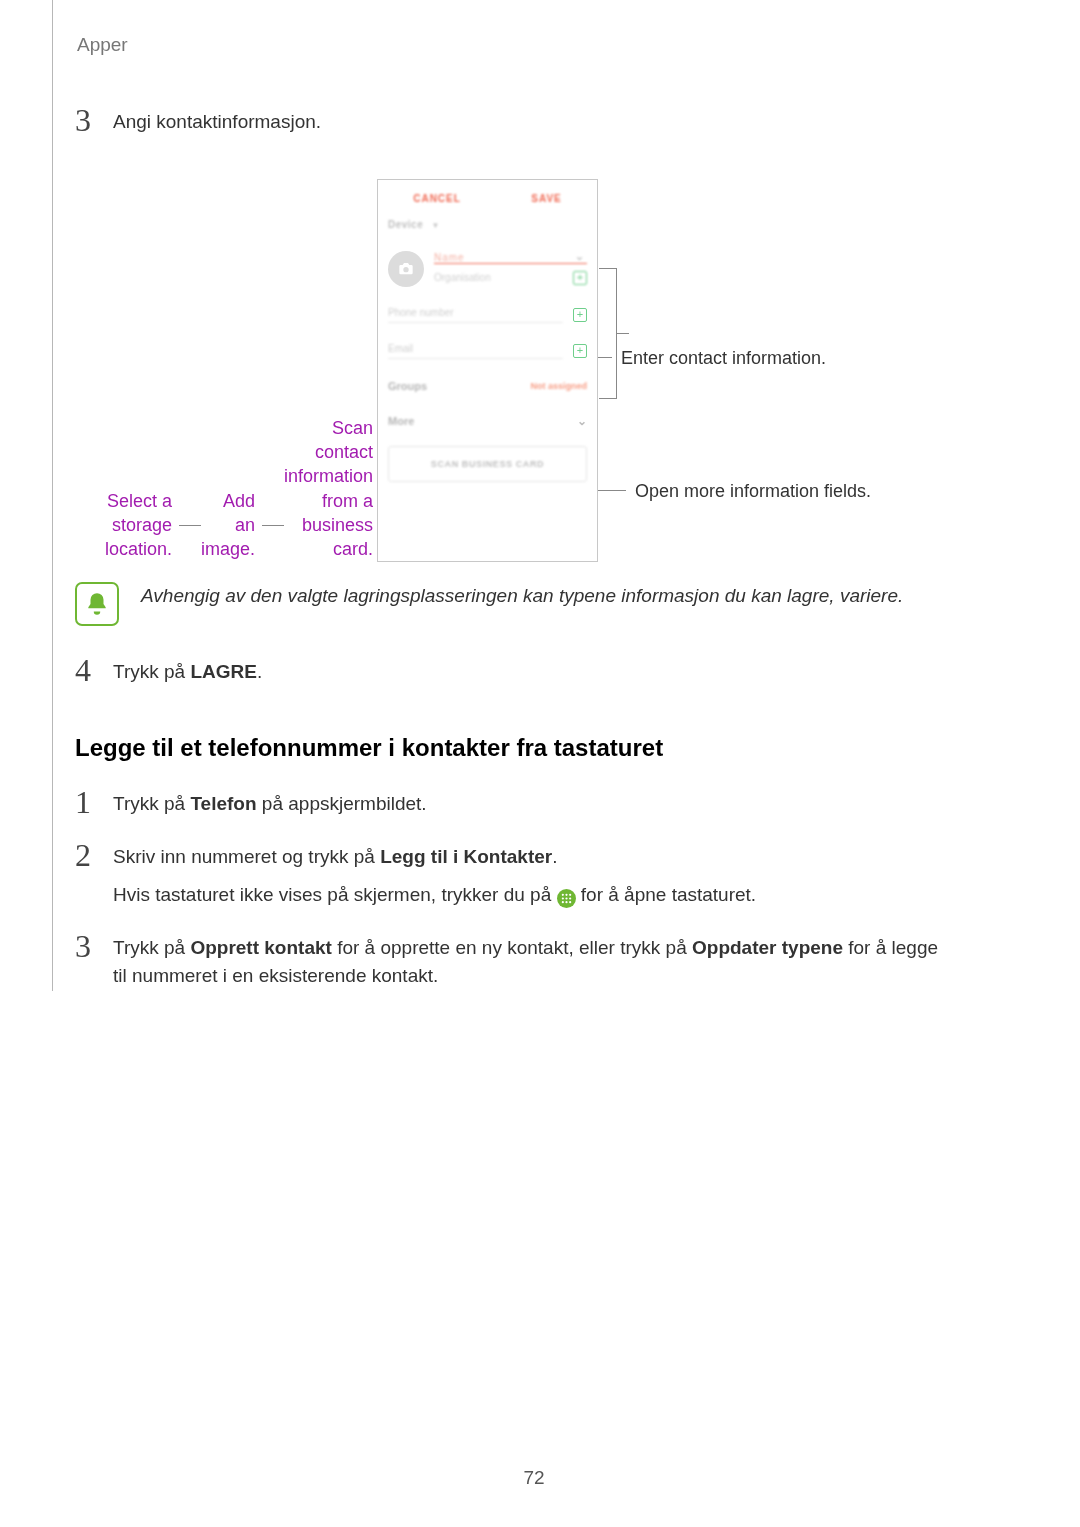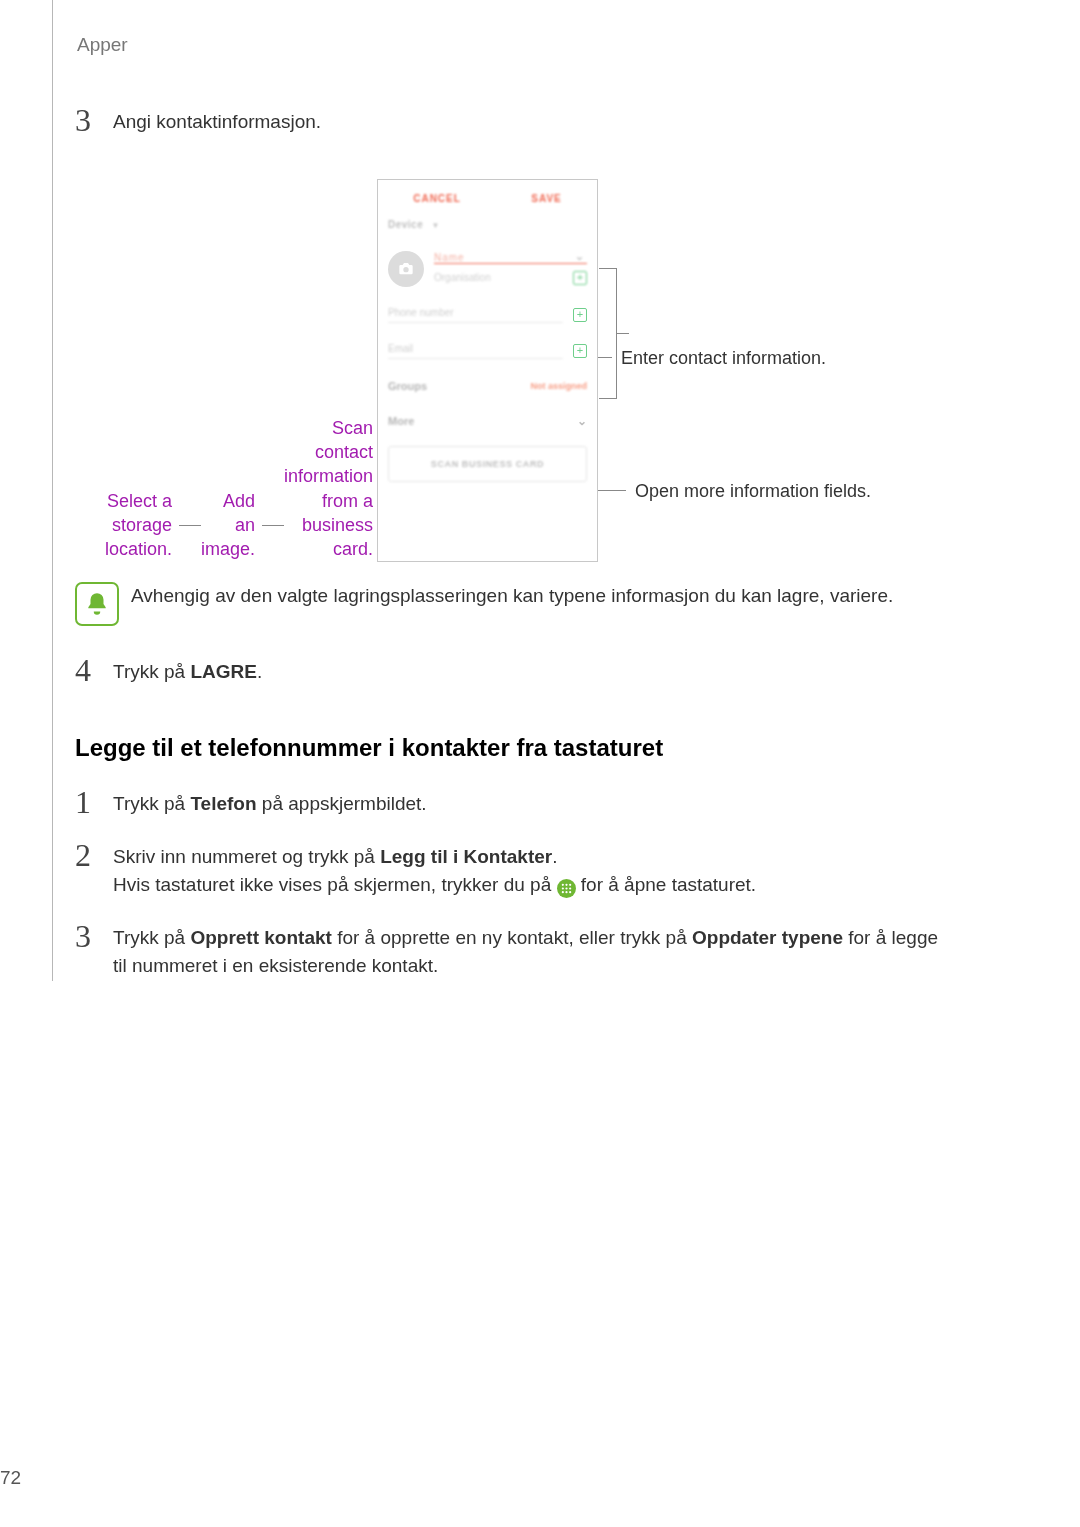--- a/index.html
+++ b/index.html
@@ -227,22 +227,23 @@
     right:-13px;
     top:50%;
     width:13px;
     height:1px;
     background:#888;
   }
 
   .note {
     display:flex;
     align-items:flex-start;
-    gap:12px;
+    gap:22px;
     margin:8px 0 32px 0;
+    font-style:italic;
   }
   .note-icon {
     width:44px;height:44px;
     border:2px solid #6fb733;
     border-radius:7px;
     display:flex;align-items:center;justify-content:center;
     flex:none;
   }
   .note-text {
     font-size:19px;
@@ -261,20 +262,21 @@
     width:19px;height:19px;
     border-radius:50%;
     background:#6fb733;
     vertical-align:-3px;
     align-items:center;justify-content:center;
   }
   .page-num {
     position:absolute;
     bottom:38px;
     left:0;right:12px;
+    text-align:center;
     font-size:19px;
     color:#555;
   }
 </style>
 </head>
 <body>
 
 <div class="content-area">
   <div class="section-header">Apper</div>
 
@@ -383,21 +385,21 @@
         <span>Trykk på </span><b>Telefon</b><span> på appskjermbildet.</span>
       </div>
     </div>
 
     <div class="numlist">
       <div class="num">2</div>
       <div class="body">
         <div>
           <span>Skriv inn nummeret og trykk på </span><b>Legg til i Kontakter</b><span>.</span>
         </div>
-        <div style="">
+        <div style="margin-top:10px">
           <span>Hvis tastaturet ikke vises på skjermen, trykker du på </span>
           <span class="inline-icon">
             <svg width="11" height="11" viewBox="0 0 12 12">
                 <g fill="#fff">
                   <circle cx="2" cy="2" r="1.2"></circle>
                   <circle cx="6" cy="2" r="1.2"></circle>
                   <circle cx="10" cy="2" r="1.2"></circle>
                   <circle cx="2" cy="6" r="1.2"></circle>
                   <circle cx="6" cy="6" r="1.2"></circle>
                   <circle cx="10" cy="6" r="1.2"></circle>

